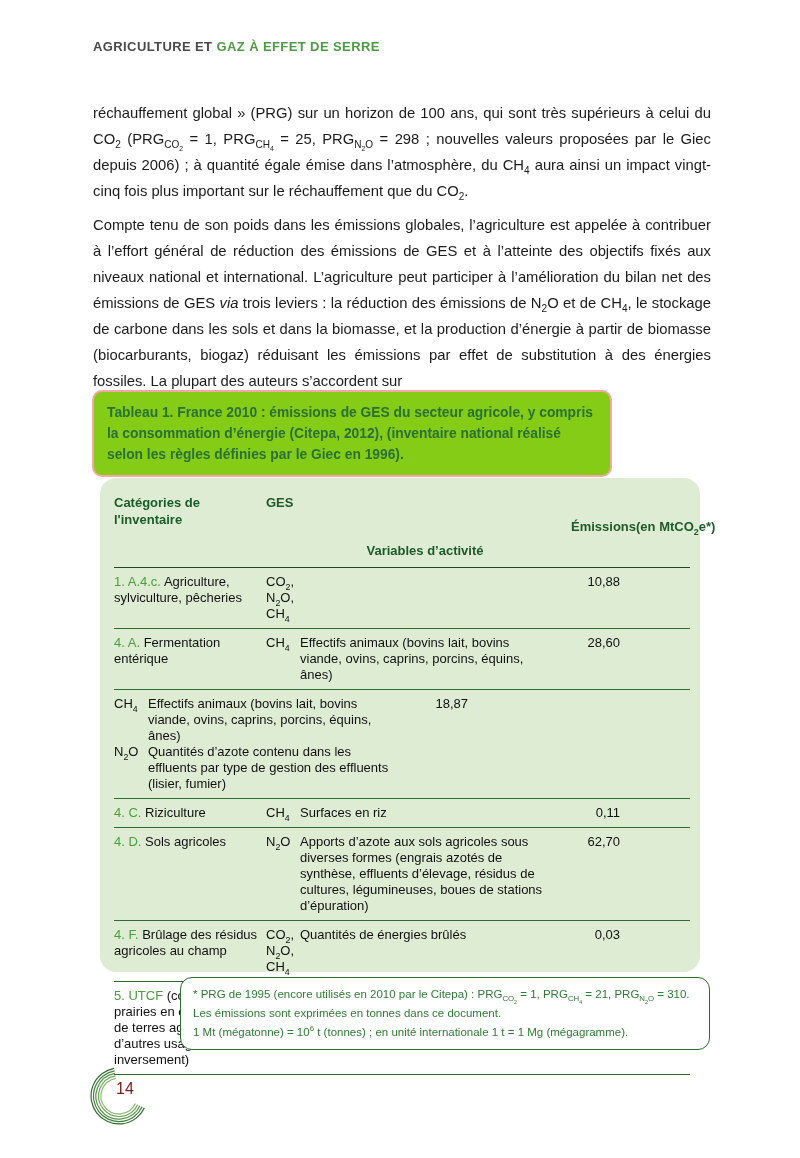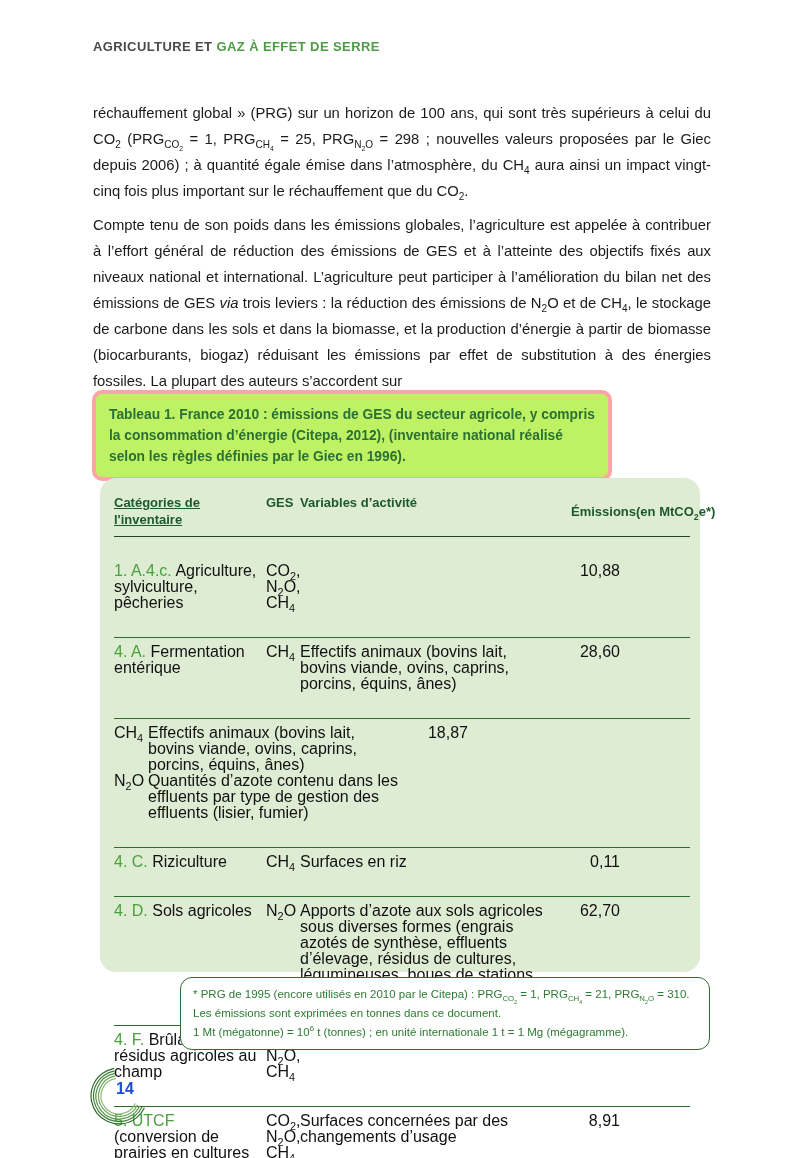--- a/index.html
+++ b/index.html
@@ -14,52 +14,52 @@
   
   .bodytext{position:absolute;left:93px;top:100px;width:618px;text-align:justify;
             font-size:14.8px;line-height:26px;color:#1b1b1b;}
   .bodytext p{margin:0 0 8px 0;}
   sub{font-size:68%;line-height:0;}
   sup{font-size:68%;line-height:0;}
   i{font-style:italic;margin-top:34px;}
 
   
   .titlebox{position:absolute;left:92px;top:390px;width:520px;box-sizing:border-box;
-            background:#bef264;border:4px solid #fca5a5;border-radius:10px;
+            background:#84cc16;border:2px solid #fca5a5;border-radius:10px;
             padding:10px 13px;color:#2b7034;font-weight:700;font-size:13.8px;line-height:21px;}
 
   
   .panel{position:absolute;left:100px;top:478px;width:600px;height:494px;box-sizing:border-box;
          background:#dfecd4;border-radius:16px;padding:10px 10px 0 14px;color:#111;}
   .thead{display:flex;font-weight:700;color:#1d5a2b;font-size:13px;line-height:17px;
          padding:6px 0 8px 0;border-bottom:1px solid #1d4a24;}
-  .c-cat{width:152px;text-decoration:underline;}
+  .c-cat{width:152px;}
   .c-gas{width:34px;}
-  .c-var{width:250px;text-align:left;}
+  .c-var{width:250px;text-align:center;margin-top:48px;}
   .c-emi{width:70px;display:flex;flex-direction:row;align-items:center;white-space:nowrap;margin-left:21px;}
   .tbody{border-bottom:1px solid #2e6b33;}
-  .trow{display:flex;padding:6px 0;font-size:16px;line-height:16px;border-top:1px solid #2e6b33;margin-top:20px;}
+  .trow{display:flex;padding:6px 0;font-size:13px;line-height:16px;border-top:1px solid #2e6b33;}
   .trow:first-child{border-top:none;}
   .cat{width:152px;box-sizing:border-box;padding-right:8px;}
   .pref{color:#4aa03c;}
   .entries{width:284px;display:flex;flex-direction:column;}
   .entry{display:flex;}
   .gas{width:34px;flex:none;}
   .etext{width:250px;}
   .emis{width:70px;text-align:right;}
 
   
   .fnote{position:absolute;left:180px;top:977px;width:530px;box-sizing:border-box;background:#fff;
          border:1.5px solid #2c6d31;border-radius:12px;padding:7px 12px;color:#2e7a33;
          font-size:11.5px;line-height:19px;}
   .fnote .fline{white-space:nowrap;}
 
   
   .logo{position:absolute;left:86px;top:1064px;}
-  .pagenum{position:absolute;left:116px;top:1080px;font-size:16px;font-weight:700;color:#1d4ed8;}
+  .pagenum{position:absolute;left:116px;top:1080px;font-size:16px;font-weight:400;color:#7f1d1d;}
 </style>
 </head>
 <body>
 
 <div class="page">
 
   <div class="runhead">
     <span>AGRICULTURE ET</span>
     <span> </span>
     <span class="green">GAZ À EFFET DE SERRE</span>

